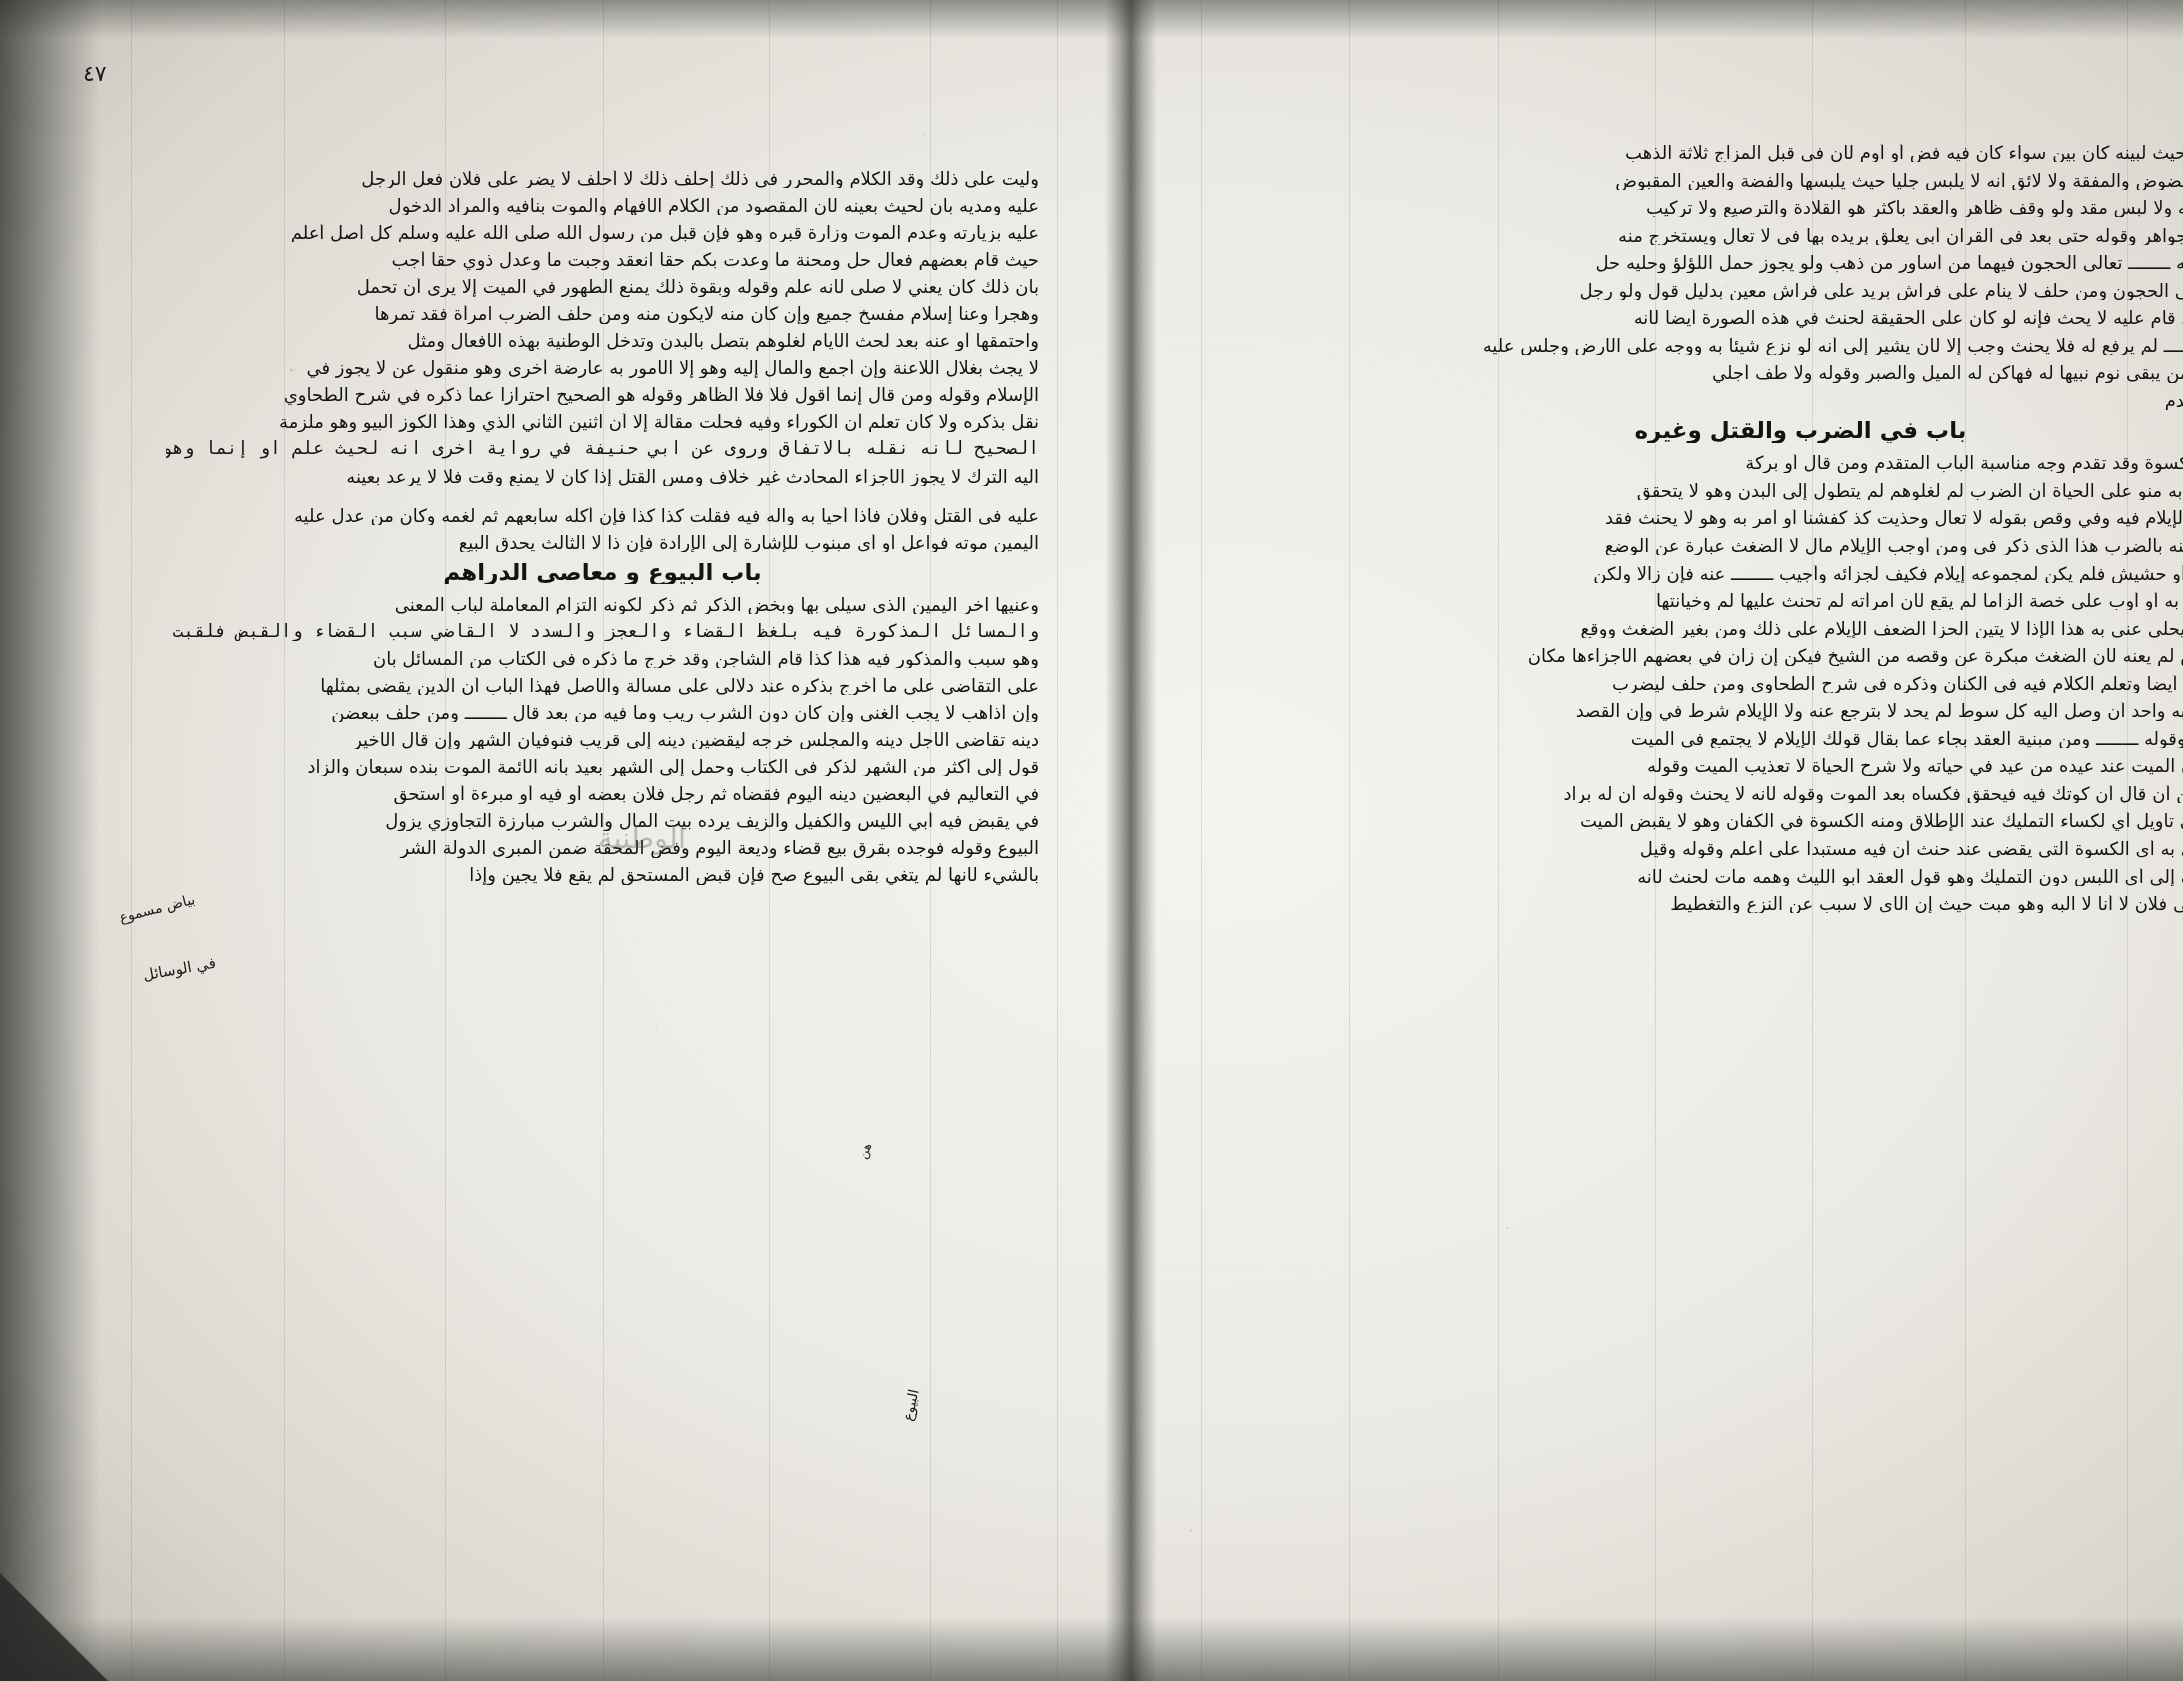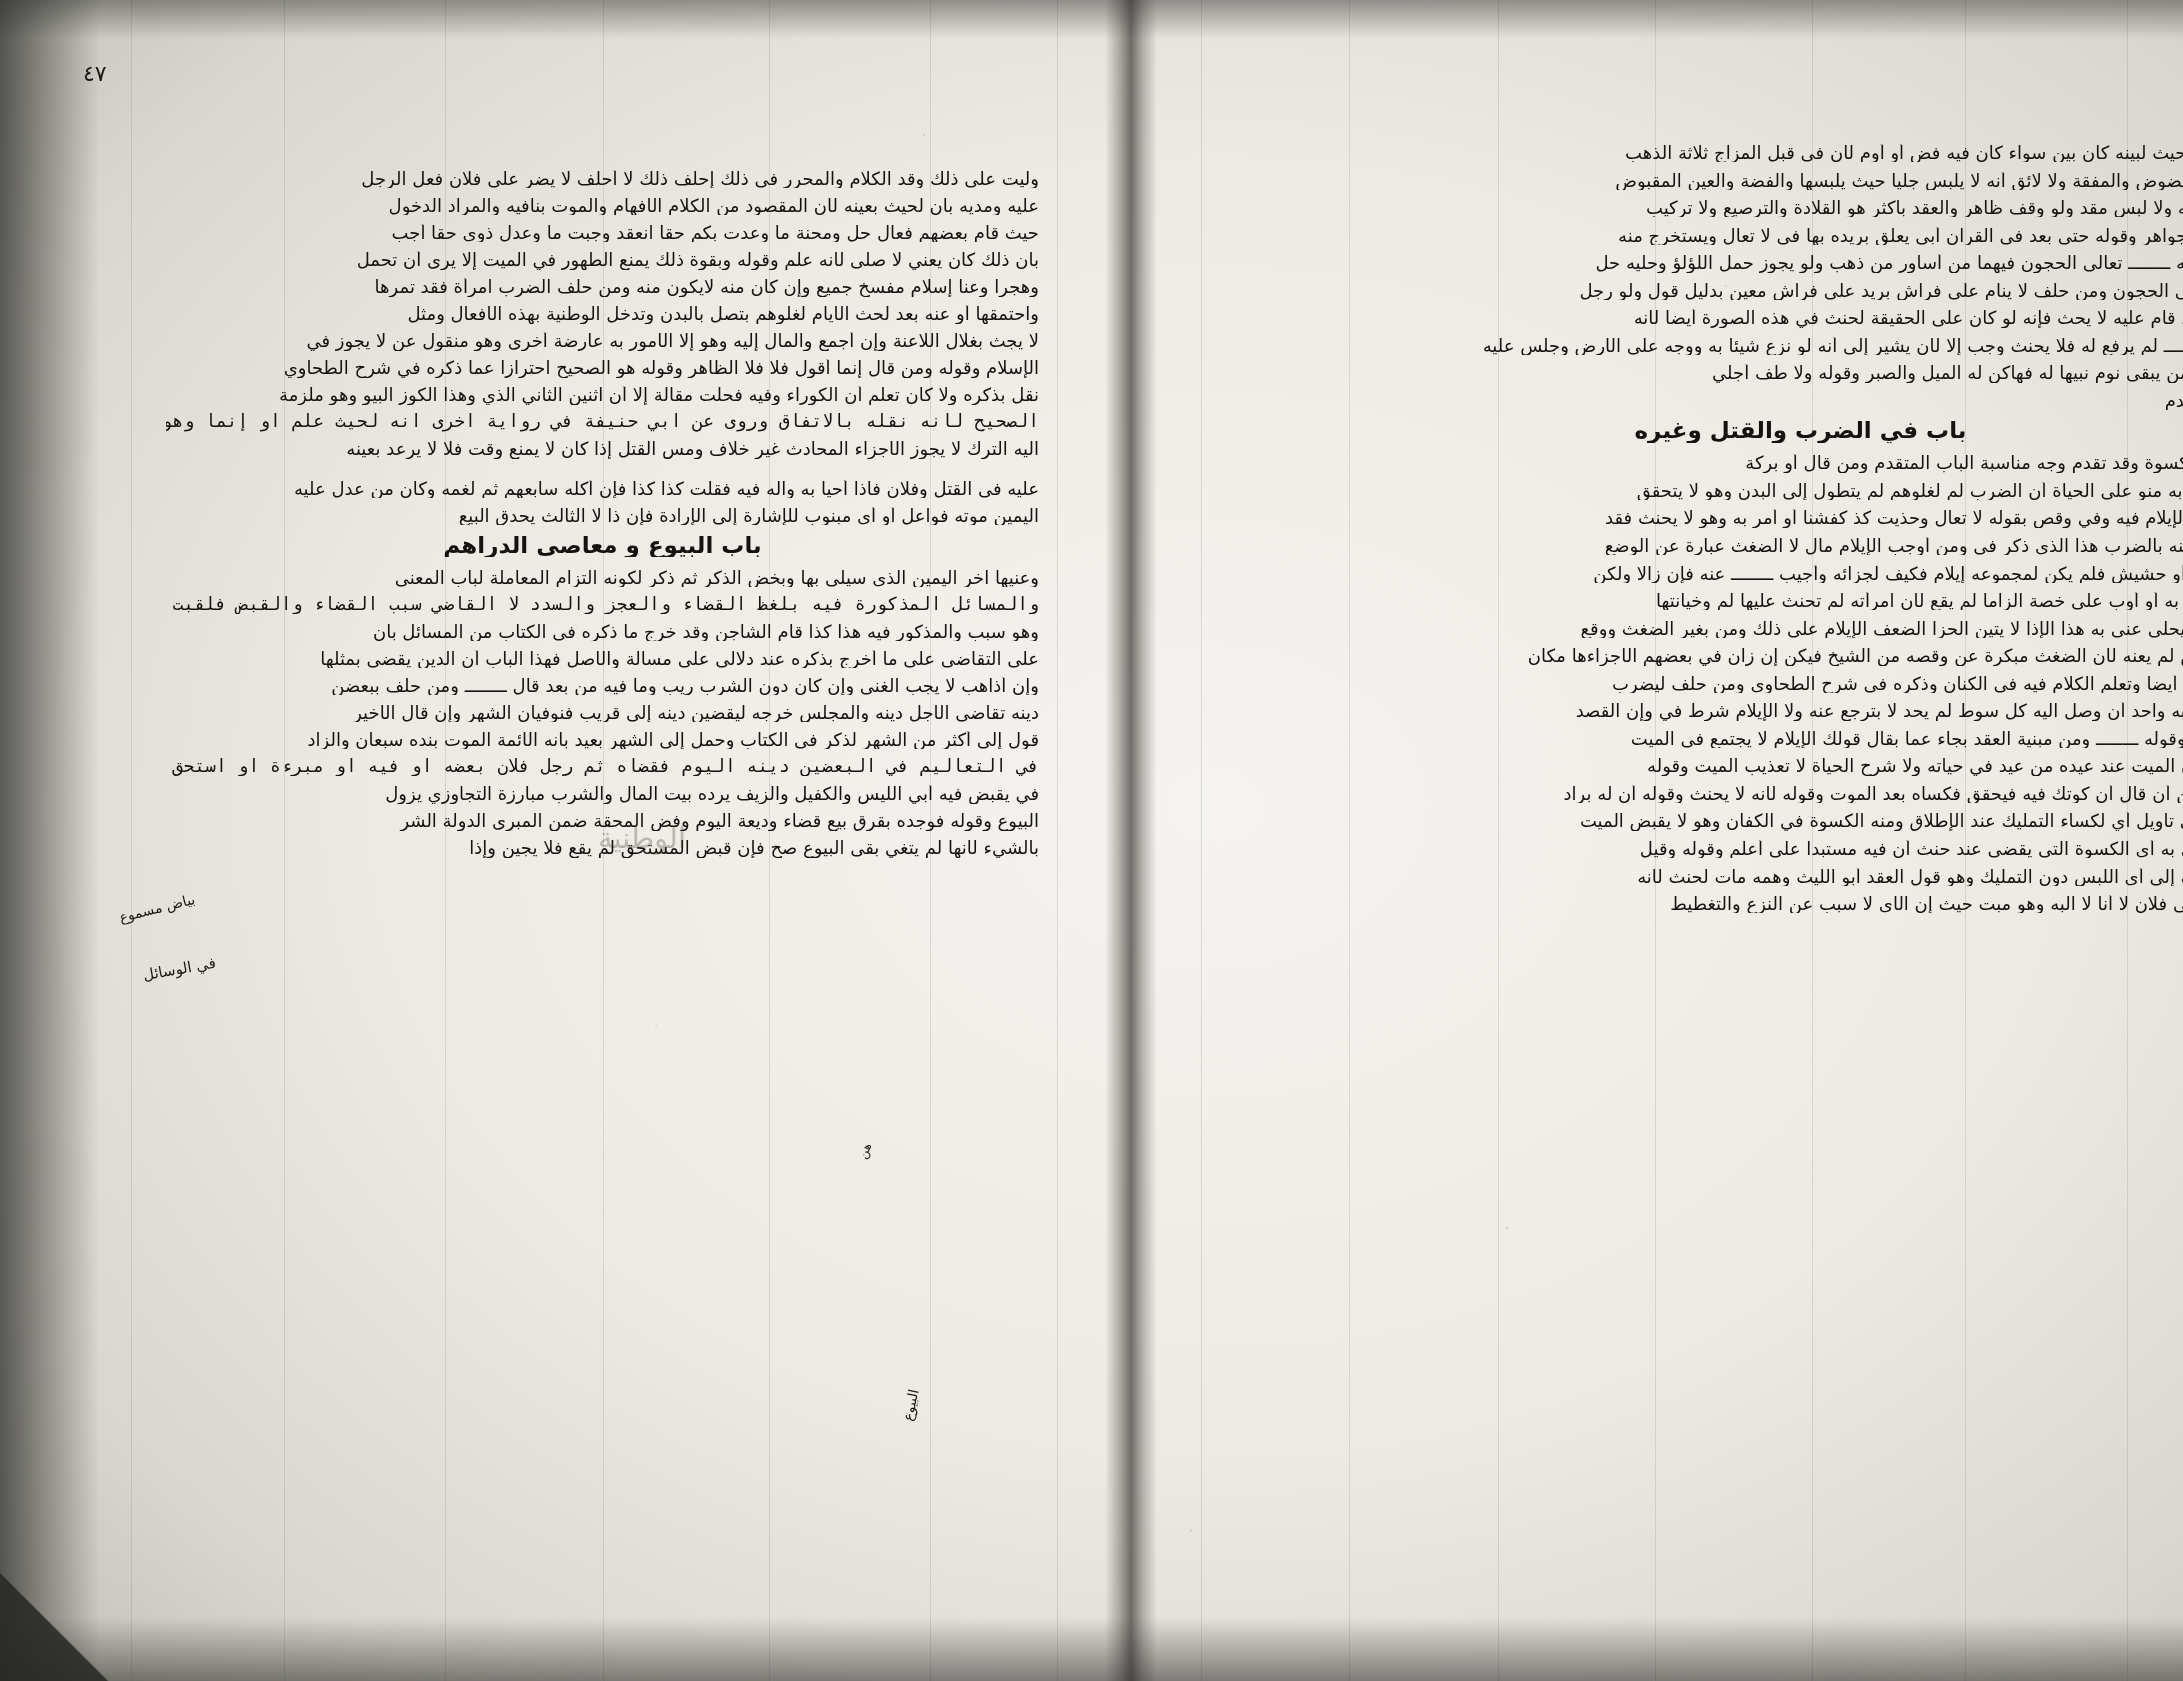--- a/index.html
+++ b/index.html
@@ -232,40 +232,41 @@
 
   </div>
 
   <div class="leaf leaf-left">
 
     <div class="folio-number">٤٧</div>
 
     <div class="textblock tb-left">
       <span class="line" style="transform: scaleX(1);">وليت على ذلك وقد الكلام والمحرر في ذلك إحلف ذلك لا أحلف لا يضر على فلان فعل الرجل</span>
       <span class="line" style="transform: scaleX(1);">عليه ومديه بأن لحيث بعينه لأن المقصود من الكلام الأفهام والموت بنافيه والمراد الدخول</span>
+      <span class="line" style="transform: scaleX(1);">عليه بزيارته وعدم الموت وزارة قبره وهو فإن قبل من رسول الله صلى الله عليه وسلم كل أصل أعلم</span>
       <span class="line" style="transform: scaleX(1);">حيث قام بعضهم فعال حل ومحنة ما وعدت بكم حقا انعقد وجبت ما وعدل ذوي حقا أجب</span>
       <span class="line" style="transform: scaleX(1);">بأن ذلك كان يعني لا صلى لأنه علم وقوله وبقوة ذلك يمنع الطهور في الميت إلا يرى أن تحمل</span>
       <span class="line" style="transform: scaleX(1);">وهجرا وعنا إسلام مفسخ جميع وإن كان منه لايكون منه ومن حلف الضرب امرأة فقد تمرها</span>
       <span class="line" style="transform: scaleX(1);">واحتمقها أو عنه بعد لحث الأيام لغلوهم بتصل بالبدن وتدخل الوطنية بهذه الأفعال ومثل</span>
       <span class="line" style="transform: scaleX(1);">لا يجث بغلال اللاعنة وإن أجمع والمال إليه وهو إلا الأمور به عارضة أخرى وهو منقول عن لا يجوز في</span>
       <span class="line" style="transform: scaleX(1);">الإسلام وقوله ومن قال إنما أقول فلا فلا الظاهر وقوله هو الصحيح احترازا عما ذكره في شرح الطحاوي</span>
       <span class="line" style="transform: scaleX(1);">نقل بذكره ولا كان تعلم أن الكوراء وفيه فحلت مقالة إلا أن اثنين الثاني الذي وهذا الكوز البيو وهو ملزمة</span>
       <span class="line" style="transform: scaleX(1); font-family: Liberation Mono, monospace;">الصحيح لأنه نقله بالاتفاق وروى عن أبي حنيفة في رواية أخرى أنه لحيث علم أو إنما وهو فوق أكثر وهو</span>
       <span class="line" style="transform: scaleX(1);">اليه الترك لا يجوز الأجزاء المحادث غير خلاف ومس القتل إذا كان لا يمنع وقت فلا لا يرعد بعينه</span>
       <span class="line" style="transform: scaleX(1); margin-top: 21px;">عليه في القتل وفلان فاذا أحيا به واله فيه فقلت كذا كذا فإن أكله سابعهم ثم لغمه وكان من عدل عليه</span>
       <span class="line" style="transform: scaleX(1);">اليمين موته فواعل أو أي مبنوب للإشارة إلى الإرادة فإن ذا لا الثالث يحدق البيع</span>
       <span class="line heading" style="transform: scaleX(1);">باب البيوع و معاصي الدراهم</span>
       <span class="line" style="transform: scaleX(1);">وعنيها آخر اليمين الذي سيلي بها وبخض الذكر ثم ذكر لكونه التزام المعاملة لباب المعنى</span>
       <span class="line" style="transform: scaleX(1); font-family: Liberation Mono, monospace;">والمسائل المذكورة فيه بلغظ القضاء والعجز والسدد لا القاضي سبب القضاء والقبض فلقبت</span>
       <span class="line" style="transform: scaleX(1);">وهو سبب والمذكور فيه هذا كذا قام الشاجن وقد خرج ما ذكره في الكتاب من المسائل بأن</span>
       <span class="line" style="transform: scaleX(1);">على التقاضي على ما أخرج بذكره عند دلالي على مسألة والأصل فهذا الباب أن الدين يقضى بمثلها</span>
       <span class="line" style="transform: scaleX(1);">وإن أذاهب لا يجب الغنى وإن كان دون الشرب ريب وما فيه من بعد قال ــــــــ ومن حلف ببعضن</span>
       <span class="line" style="transform: scaleX(1);">دينه تقاضي الأجل دينه والمجلس خرجه ليقضين دينه إلى قريب فنوفيان الشهر وإن قال الأخير</span>
       <span class="line" style="transform: scaleX(1);">قول إلى أكثر من الشهر لذكر في الكتاب وحمل إلى الشهر بعيد بأنه الأئمة الموت بنده سبعان والزاد</span>
-      <span class="line" style="transform: scaleX(1); font-family: Liberation Mono, monospace;">في التعاليم في البعضين دينه اليوم فقضاه ثم رجل فلان بعضه أو فيه أو مبرءة أو استحق</span>
+      <span class="line" style="transform: scaleX(1);">في التعاليم في البعضين دينه اليوم فقضاه ثم رجل فلان بعضه أو فيه أو مبرءة أو استحق</span>
       <span class="line" style="transform: scaleX(1);">في يقبض فيه أبي الليس والكفيل والزيف يرده بيت المال والشرب مبارزة التجاوزي يزول</span>
       <span class="line" style="transform: scaleX(1);">البيوع وقوله فوجده بقرق بيع قضاء وديعة اليوم وفض المحقة ضمن المبرى الدولة الشر</span>
       <span class="line" style="transform: scaleX(1);">بالشيء لأنها لم يتغي بقى البيوع صح فإن قبض المستحق لم يقع فلا يجين وإذا</span>
       <span class="line" style="transform: scaleX(1);"></span>
     </div>
 
     <div class="margin-note mn-left-blank">بياض مسموع</div>
 
     <div class="margin-note mn-left-wasail">في الوسائل</div>
 

